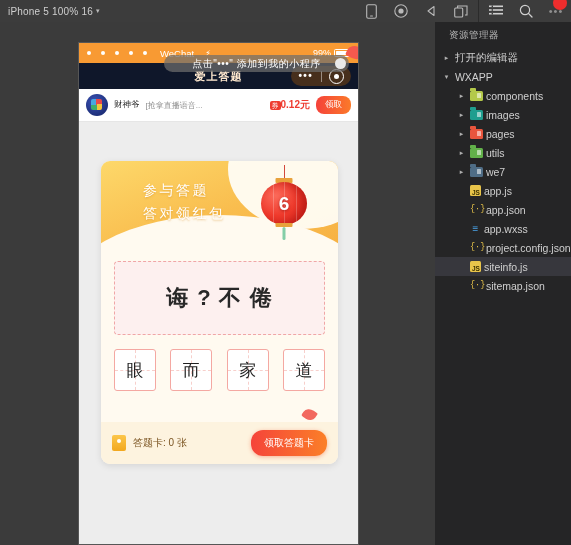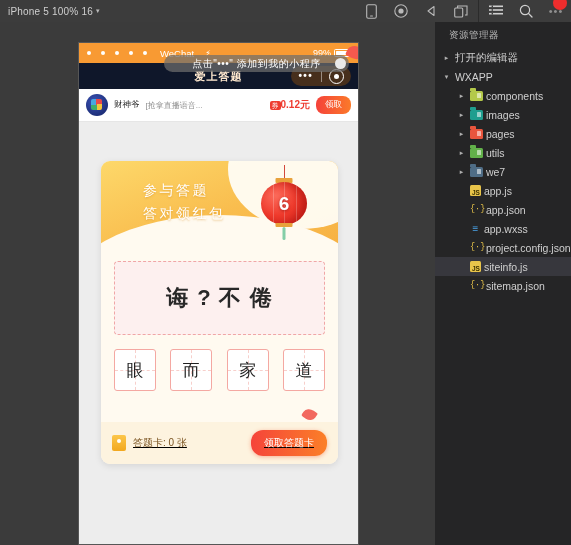--- a/index.html
+++ b/index.html
@@ -177,21 +177,21 @@
     width:40px;height:40px;border:1.3px solid #f4a8a2;border-radius:3px;
     position:relative;background:#fff;display:flex;align-items:center;justify-content:center;
   }
   .opt::before{content:"";position:absolute;left:0;right:0;top:50%;border-top:1px dashed #f7cfcb;}
   .opt::after{content:"";position:absolute;top:0;bottom:0;left:50%;border-left:1px dashed #f7cfcb;}
   .opt span{position:relative;z-index:2;font-size:17px;color:#1f1f1f;}
   #petal-card{right:22px;bottom:44px;width:13px;height:11px;position:absolute;background:#f2685f;border-radius:60% 10% 55% 15%;transform:rotate(35deg);z-index:6;}
   
   #card-footer{
     position:absolute;left:0;right:0;bottom:0;height:42px;
-    background:#fdf3df;display:flex;align-items:center;padding:0 11px;text-decoration:underline;
+    background:#fdf3df;display:flex;align-items:center;padding:0 11px;
   }
   #ticket-icon{
     width:14px;height:16px;border-radius:2px;background:linear-gradient(180deg,#fcc64a,#f2a81f);
     position:relative;flex:none;
   }
   #ticket-icon::after{content:"";position:absolute;left:50%;top:4px;transform:translateX(-50%);width:4px;height:4px;border-radius:50%;background:#fff;}
   #ticket-label{font-size:10px;color:#7a5320;margin-left:7px;white-space:nowrap;}
   #footer-spacer{flex:1;}
   #claim-btn{
     background:linear-gradient(90deg,#f5443a,#fb7f28);color:#fff;font-size:10px;

